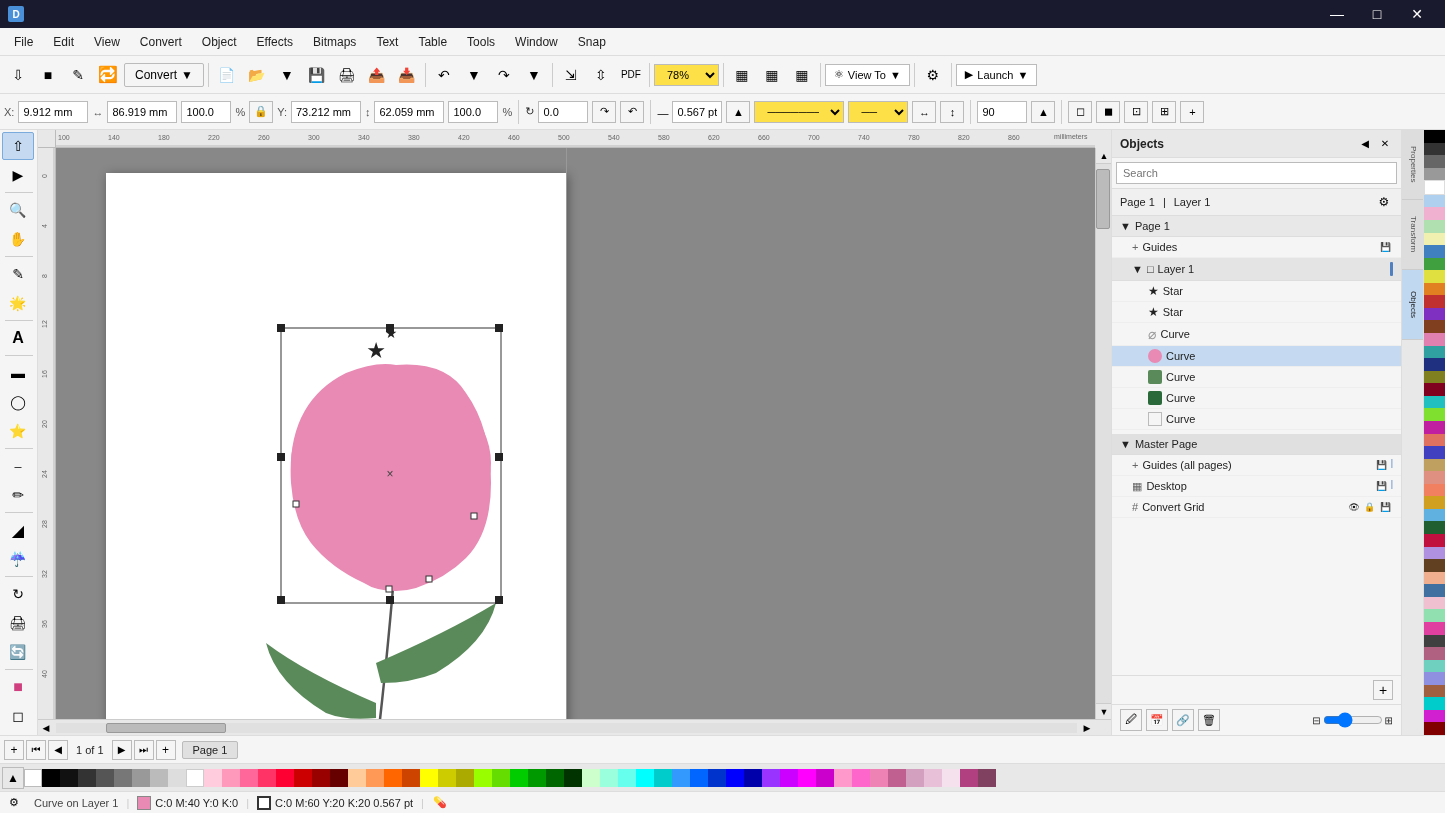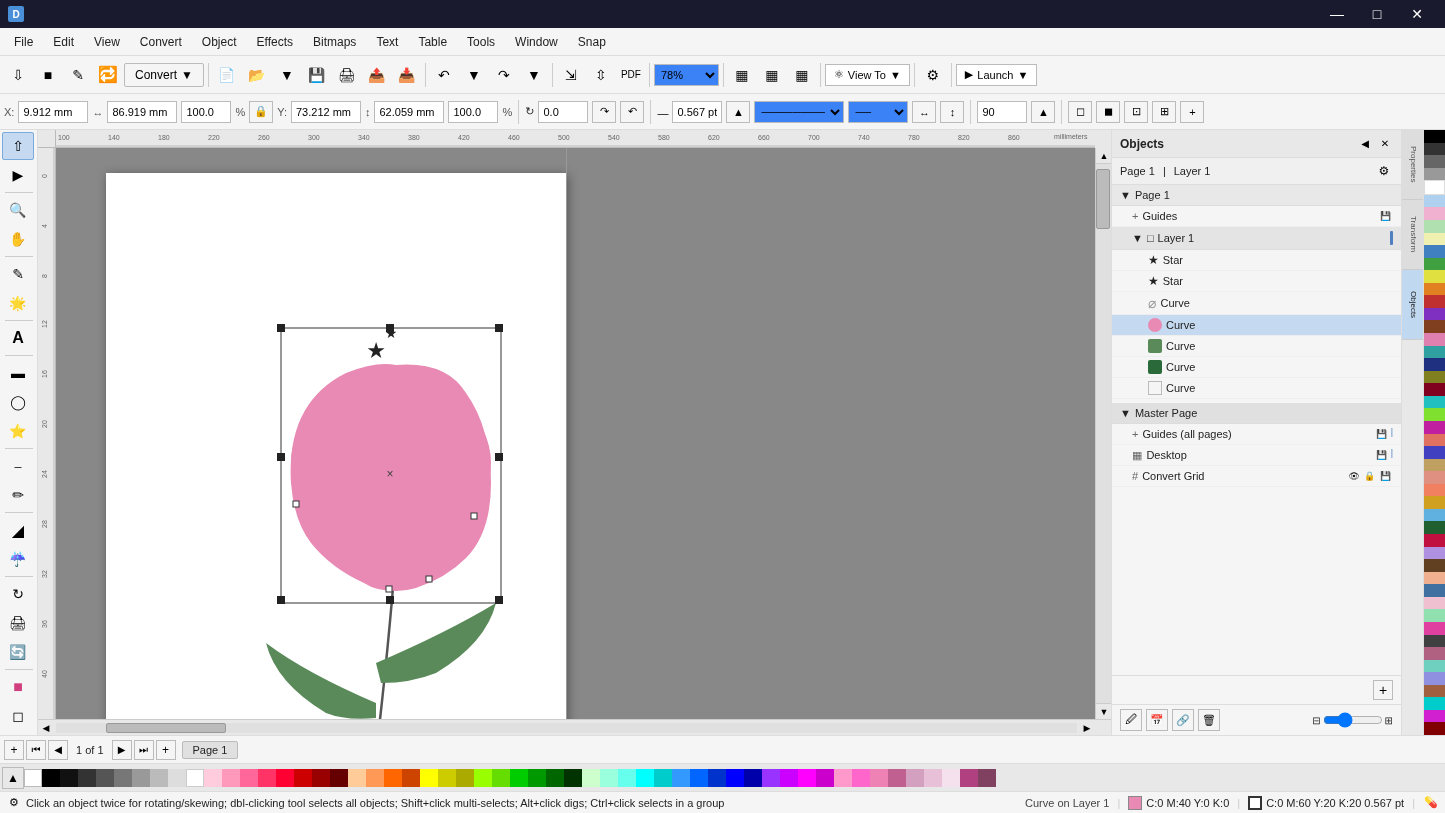--- a/index.html
+++ b/index.html
@@ -21,21 +21,21 @@
     .toolbar-btn { width: 28px; height: 28px; border: 1px solid transparent; background: none; cursor: pointer; display: flex; align-items: center; justify-content: center; font-size: 14px; border-radius: 2px; }
     .toolbar-sep { width: 1px; height: 24px; background: #ccc; margin: 0 2px; }
     .convert-btn { padding: 4px 10px; background: #f5f5f5; border: 1px solid #bbb; border-radius: 2px; cursor: pointer; font-size: 12px; display: flex; align-items: center; gap: 4px; }
 
     
     #toolbar2 { background: #f5f5f5; height: 36px; display: flex; align-items: center; border-bottom: 1px solid #ddd; padding: 0 4px; gap: 4px; font-size: 11px; }
     .tb2-input { width: 70px; height: 22px; border: 1px solid #bbb; padding: 0 4px; font-size: 11px; background: white; }
     .tb2-input-sm { width: 50px; height: 22px; border: 1px solid #bbb; padding: 0 4px; font-size: 11px; background: white; }
     .tb2-label { font-size: 11px; color: #555; }
     .tb2-btn { width: 24px; height: 22px; border: 1px solid #bbb; background: #f5f5f5; cursor: pointer; display: flex; align-items: center; justify-content: center; font-size: 11px; }
-    .tb2-select { height: 22px; border: 1px solid #bbb; background: #3b82f6; font-size: 11px; padding: 0 2px; }
+    .tb2-select { height: 22px; border: 1px solid #bbb; background: #fde047; font-size: 11px; padding: 0 8px; }
     .snap-btn { padding: 0 8px; height: 22px; border: 1px solid #bbb; background: white; font-size: 11px; cursor: pointer; display: flex; align-items: center; gap: 4px; }
 
     
     #main { display: flex; height: calc(813px - 28px - 28px - 38px - 36px - 28px - 32px); }
 
     
     #left-panel { width: 38px; background: #f5f5f5; border-right: 1px solid #ddd; display: flex; flex-direction: column; padding: 2px; gap: 1px; overflow: hidden; }
     .left-tool { width: 32px; height: 28px; border: 1px solid transparent; background: none; cursor: pointer; display: flex; align-items: center; justify-content: center; font-size: 14px; border-radius: 2px; }
     .left-tool.active { background: #c5daf0; border-color: #7aabdc; }
     .tool-sep { width: 28px; height: 1px; background: #ccc; margin: 2px auto; }
@@ -349,20 +349,23 @@
   <div id="right-panel" style="width:290px; background:#f5f5f5; border-left:1px solid #ddd; display:flex; flex-direction:column; overflow:hidden;">
 
     <div style="display:flex; align-items:center; justify-content:space-between; padding:4px 8px; border-bottom:1px solid #ddd; background:#e8e8e8; height:28px;">
       <span style="font-weight:bold; font-size:12px;">Objects</span>
       <div style="display:flex; gap:4px;">
         <button style="width:16px; height:16px; border:none; background:none; cursor:pointer; font-size:10px;">◀</button>
         <button style="width:16px; height:16px; border:none; background:none; cursor:pointer; font-size:10px;">✕</button>
       </div>
     </div>
 
+    <div style="padding:4px; border-bottom:1px solid #ddd;">
+      <input type="text" style="width: 100%; height: 22px; border: 1px solid rgb(187, 187, 187); padding: 0px 6px; font-size: 11px;" placeholder="Search">
+    </div>
 
     <div style="display:flex; align-items:center; padding:4px 8px; border-bottom:1px solid #ddd; gap:8px; font-size:11px; background:#f0f0f0;">
       <span>Page 1</span>
       <span>|</span>
       <span>Layer 1</span>
       <div style="margin-left:auto; display:flex; gap:2px;">
         <button style="width:18px; height:18px; border:none; background:none; cursor:pointer; font-size:12px;">⚙</button>
       </div>
     </div>
 
@@ -601,21 +604,20 @@
   <div class="bc-swatch" style="background:#c06090; flex-shrink:0;"></div>
   <div class="bc-swatch" style="background:#d4a0c0; flex-shrink:0;"></div>
   <div class="bc-swatch" style="background:#e8c0d8; flex-shrink:0;"></div>
   <div class="bc-swatch" style="background:#f5e0ee; flex-shrink:0;"></div>
   <div class="bc-swatch" style="background:#b04080; flex-shrink:0;"></div>
   <div class="bc-swatch" style="background:#804060; flex-shrink:0;"></div>
 </div>
 
 <div id="statusbar" style="height:22px; background:#f5f5f5; border-top:1px solid #ddd; display:flex; align-items:center; padding:0 6px; font-size:11px; gap:4px;">
   <button style="width:16px; height:16px; border:none; background:none; cursor:pointer; font-size:11px;">⚙</button>
-  <span style="flex:1; overflow:hidden; white-space:nowrap; text-overflow:ellipsis;">Click an object twice for rotating/skewing; dbl-clicking tool selects all objects; Shift+click multi-selects; Alt+click digs; Ctrl+click selects in a group</span>
   <span style="padding-left:8px; color:#444; white-space:nowrap;">Curve on Layer 1</span>
   <span style="margin:0 4px; color:#ccc;">|</span>
   <span style="width:14px; height:14px; background:#e88ab4; border:1px solid #888; display:inline-block; cursor:pointer;"></span>
   <span>C:0 M:40 Y:0 K:0</span>
   <span style="margin:0 4px; color:#ccc;">|</span>
   <span style="width:14px; height:14px; background:white; border:2px solid #333; display:inline-block; cursor:pointer;"></span>
   <span>C:0 M:60 Y:20 K:20  0.567 pt</span>
   <span style="margin:0 4px; color:#ccc;">|</span>
   <button style="width:16px; height:16px; border:none; background:none; cursor:pointer; font-size:11px;">💊</button>
 </div>

